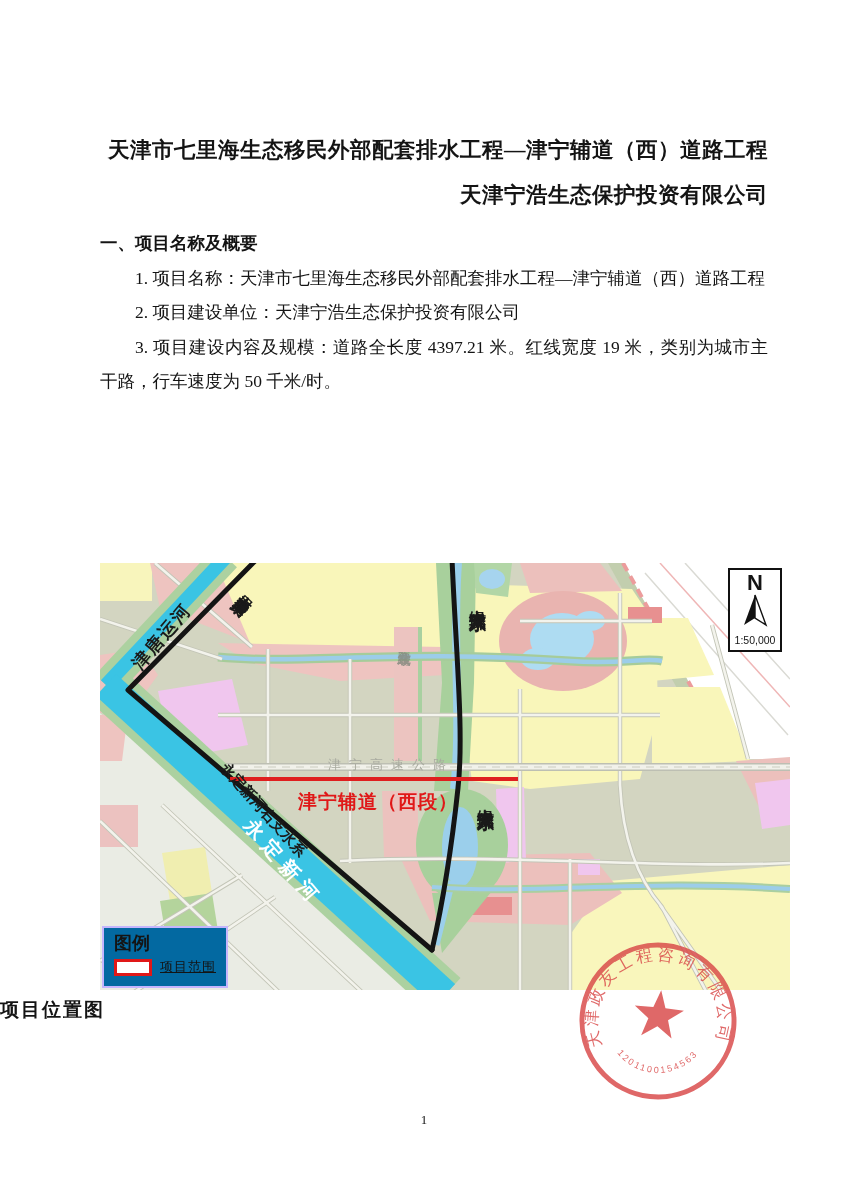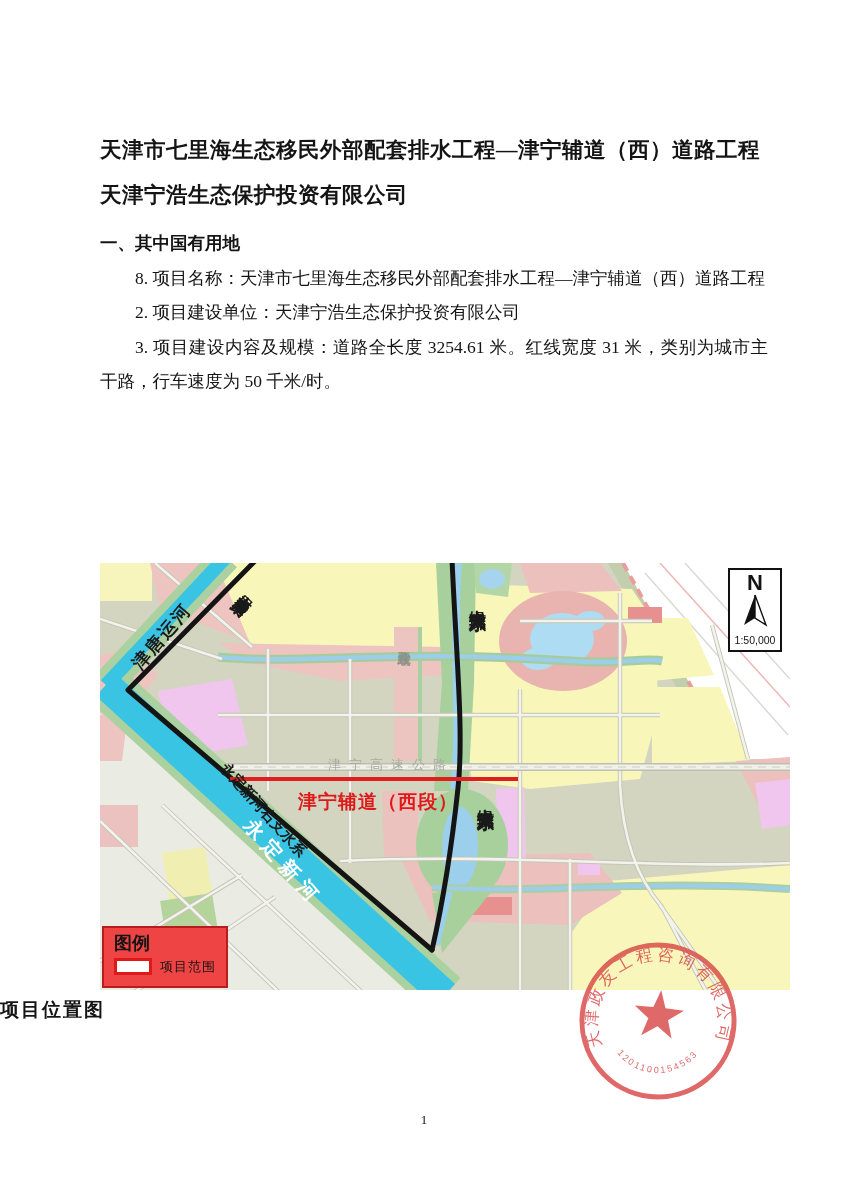--- a/index.html
+++ b/index.html
@@ -3,21 +3,21 @@
 <meta charset="utf-8">
 <style>
   * { margin:0; padding:0; box-sizing:border-box; }
   html,body { background:#ffffff; }
   .page {
     position:relative; width:848px; height:1200px; background:#fff;
     font-family:"Liberation Serif","DejaVu Serif",serif; color:#141414;
     overflow:hidden; margin:0 auto;
   }
   .content { padding:128px 80px 0 100px; }
-  .doc-title { text-align:left; font-weight:bold; font-size:21.5px; line-height:45px; letter-spacing:0.5px; }
+  .doc-title { text-align:right; font-weight:bold; font-size:21.5px; line-height:45px; letter-spacing:0.5px; }
   .section-heading { font-weight:bold; font-size:17.5px; line-height:34.5px; margin-top:8px; }
   .body-p { font-size:17.5px; line-height:34.5px; text-indent:2em; text-align:justify; }
   
   .map-wrap { position:absolute; left:100px; top:563px; width:690px; height:427px; overflow:hidden; }
   .map-wrap svg.basemap { position:absolute; left:0; top:0; }
   .map-label { position:absolute; white-space:nowrap; font-family:"Liberation Sans","DejaVu Sans",sans-serif; color:#1a1a1a; }
   .vert { writing-mode:vertical-rl; text-orientation:upright; }
   .lbl-jintang { left:36px; top:92px; font-size:18px; font-weight:bold; letter-spacing:2px;
     transform:rotate(-50deg); transform-origin:0 50%; }
   .lbl-qilihai { left:148px; top:26px; font-size:15px; font-weight:bold; letter-spacing:1px;
@@ -29,45 +29,45 @@
   .lbl-rightbranch { left:130px; top:196px; font-size:15px; font-weight:bold;
     transform:rotate(48deg); transform-origin:0 0; }
   .lbl-yongding { left:158px; top:250px; font-size:20px; font-weight:bold; color:#ffffff; letter-spacing:7px;
     transform:rotate(49deg); transform-origin:0 0; }
   .lbl-expressway { left:228px; top:193px; font-size:13px; color:#a9aba0; letter-spacing:8px; }
   .lbl-project-road { left:198px; top:226px; font-size:19px; font-weight:bold; color:#e01818; letter-spacing:1px; }
   .north-box { position:absolute; left:628px; top:5px; width:54px; height:84px; background:#fff;
     border:2px solid #111; display:flex; flex-direction:column; align-items:center; padding-top:1px; }
   .north-n { font-family:"Liberation Sans","DejaVu Sans",sans-serif; font-weight:bold; font-size:22px; line-height:23px; }
   .north-scale { font-family:"Liberation Sans","DejaVu Sans",sans-serif; font-size:10.5px; margin-top:7px; }
-  .legend-box { position:absolute; left:2px; top:363px; width:126px; height:62px; background:#ef4444; border:2px solid #b91c1c; padding:5px 0 0 10px; }
+  .legend-box { position:absolute; left:2px; top:363px; width:126px; height:62px; background:#0369a1; border:2px solid #c4b5fd; padding:5px 0 0 10px; }
   .legend-title { font-family:"Liberation Serif","DejaVu Serif",serif; font-weight:bold; font-size:18px; line-height:20px; }
-  .legend-row { display:flex; align-items:flex-start; margin-top:5px; }
+  .legend-row { display:flex; align-items:center; margin-top:5px;text-decoration:underline; }
   .legend-swatch { width:38px; height:17px; border:3px solid #e01818; background:#fff; }
   .legend-label { font-size:13px; margin-left:8px; letter-spacing:1px; }
   .figure-caption { position:absolute; left:0; top:997px; width:848px; text-align:left;
     font-weight:bold; font-size:19px; letter-spacing:2px; }
   .stamp { position:absolute; left:573px; top:936px; width:170px; height:170px;
     transform:rotate(6deg); opacity:0.82; }
   .page-number { position:absolute; left:0; top:1112px; width:848px; text-align:center; font-size:13px; }
 </style>
 </head>
 <body>
 
 <div class="page">
 
   <div class="content">
     <div class="doc-title">
       <div>天津市七里海生态移民外部配套排水工程—津宁辅道（西）道路工程</div>
       <div>天津宁浩生态保护投资有限公司</div>
     </div>
-    <div class="section-heading">一、其中国有用地</div>
-    <p class="body-p">8. 项目名称：天津市七里海生态移民外部配套排水工程—津宁辅道（西）道路工程</p>
+    <div class="section-heading">一、项目名称及概要</div>
+    <p class="body-p">1. 项目名称：天津市七里海生态移民外部配套排水工程—津宁辅道（西）道路工程</p>
     <p class="body-p">2. 项目建设单位：天津宁浩生态保护投资有限公司</p>
-    <p class="body-p">3. 项目建设内容及规模：道路全长度 3254.61 米。红线宽度 31 米，类别为城市主干路，行车速度为 50 千米/时。</p>
+    <p class="body-p">3. 项目建设内容及规模：道路全长度 4397.21 米。红线宽度 19 米，类别为城市主干路，行车速度为 50 千米/时。</p>
   </div>
 
   <div class="map-wrap">
     <svg class="basemap" width="690" height="427" viewBox="0 0 690 427">
 
       <rect x="0" y="0" width="690" height="427" fill="#d3d5c1"></rect>
 
       <polygon points="0,150 345,432 0,432" fill="#eaece4"></polygon>
 
       <polygon points="523,0 690,0 690,196 631,196" fill="#ffffff"></polygon>

